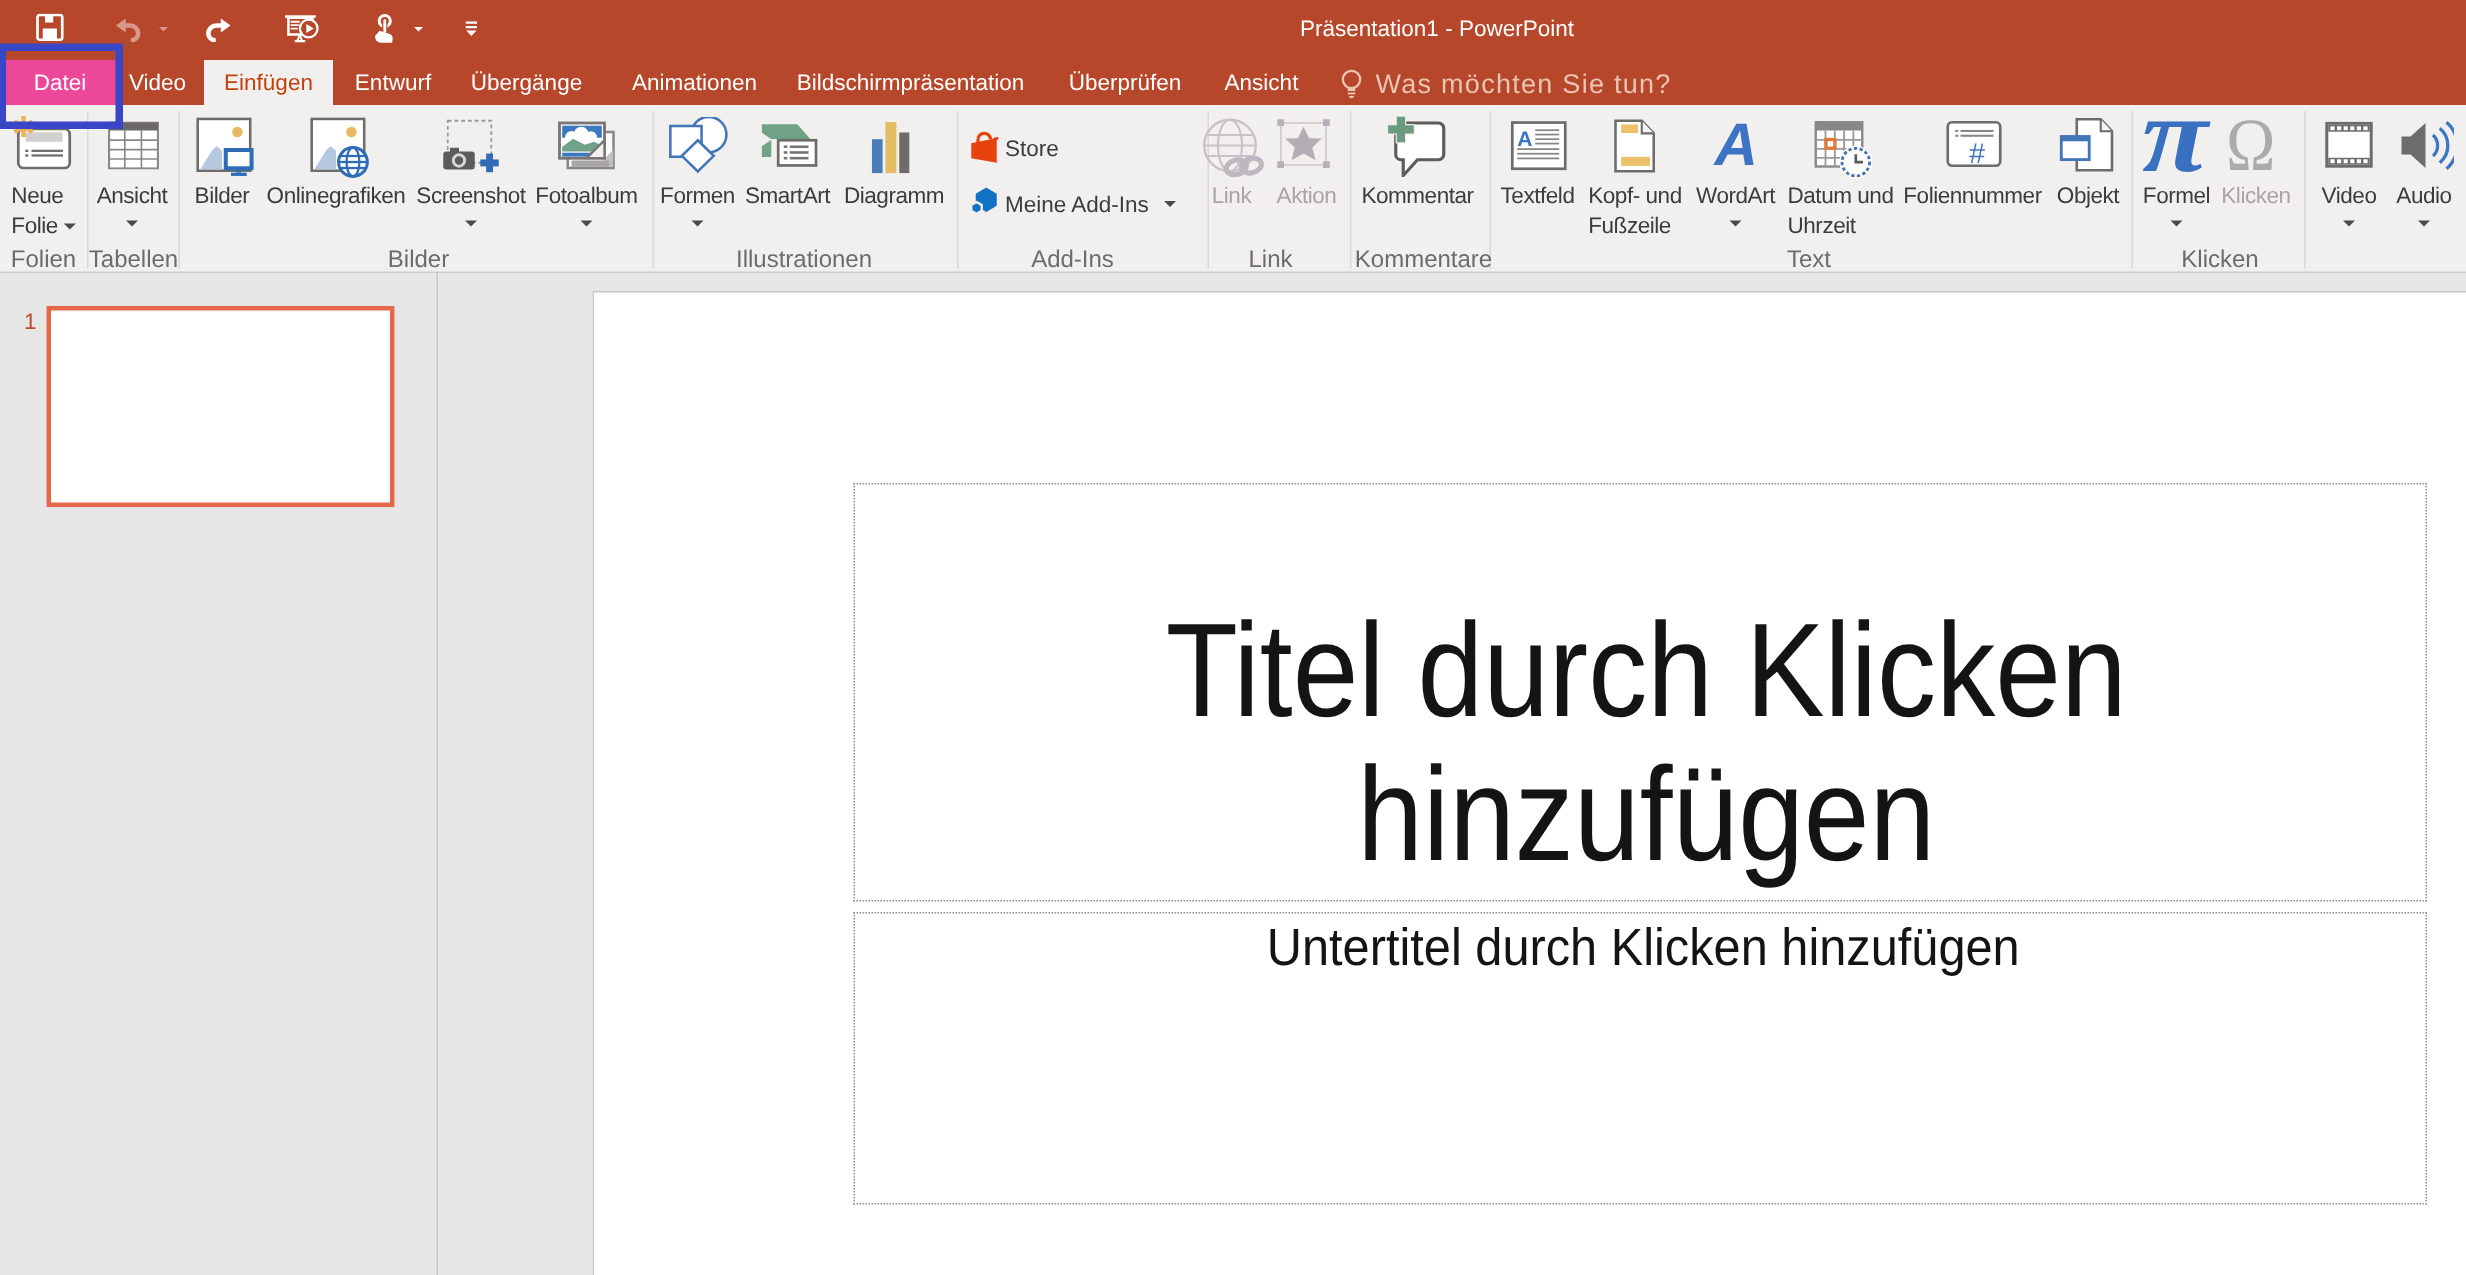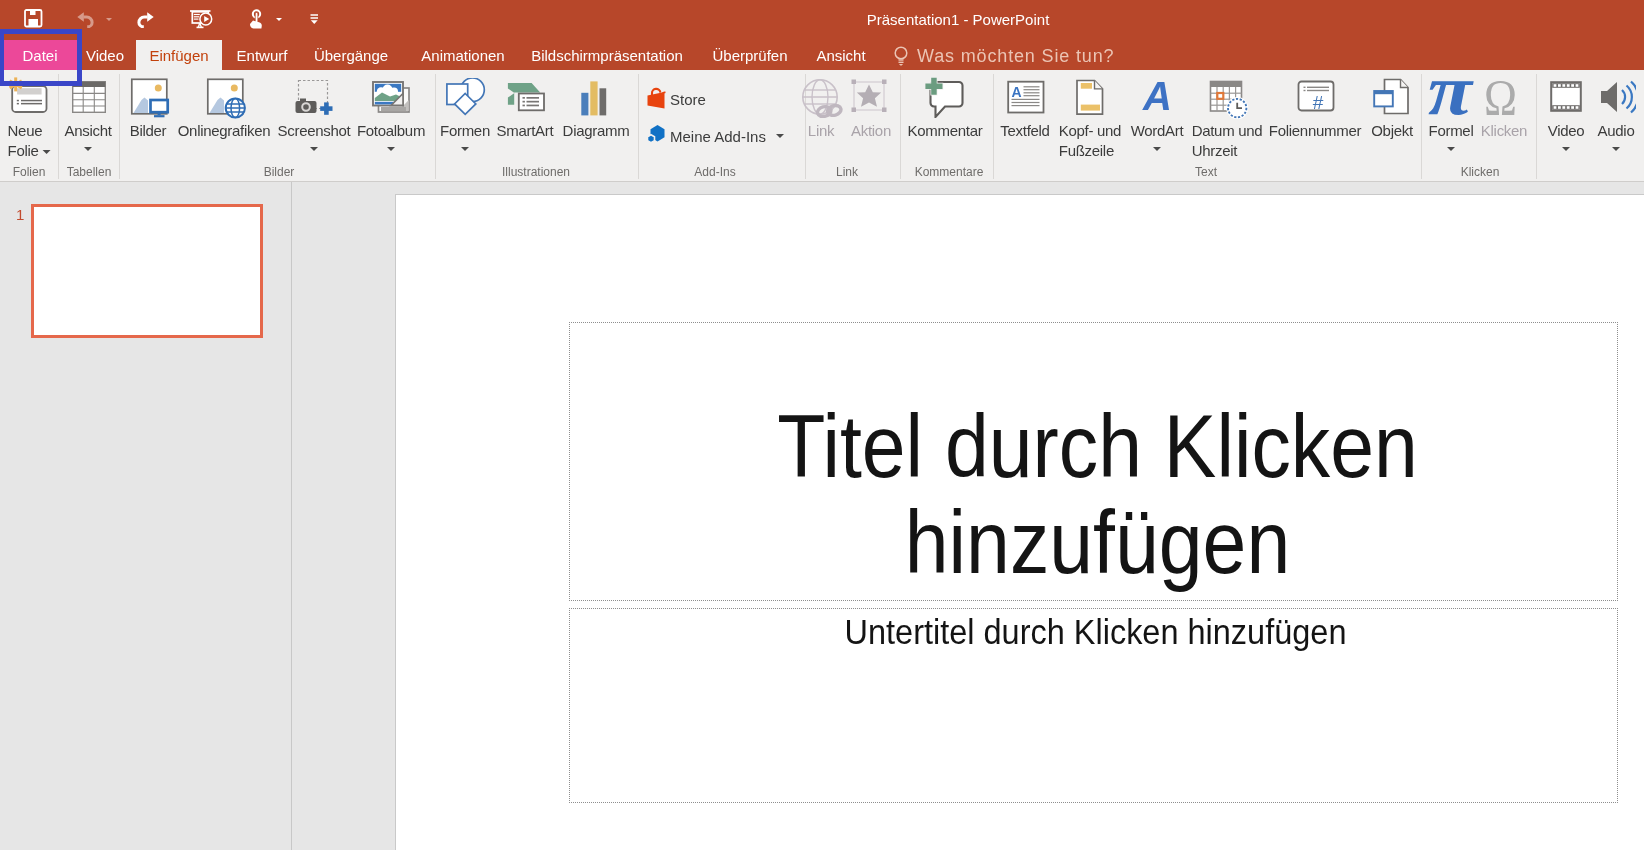--- a/index.html
+++ b/index.html
@@ -13,21 +13,21 @@
 .tab{font-size:15px;color:#fff;transform:translateX(-50%);top:47px;white-space:nowrap;}
 #appname{font-size:15px;color:#fff;top:11px;left:958px;transform:translateX(-50%);white-space:nowrap;}
 #dateitab{left:3px;top:40px;width:74px;height:30px;background:#ec4899;}
 #dateitab span{position:absolute;left:50%;top:7px;transform:translateX(-50%);font-size:15px;color:#fff;}
 #einftab{left:136px;top:40px;width:86px;height:31px;background:#F1F0EF;}
 #einftab span{position:absolute;left:50%;top:7px;transform:translateX(-50%);font-size:15px;color:#c2410c;}
 #bluebox{left:-1px;top:29px;width:83px;height:57px;border:5px solid #3A46C8;box-sizing:border-box;background:transparent;z-index:10;}
 #wastun{left:917px;top:46px;font-size:18px;color:#EBC4B4;letter-spacing:0.85px;white-space:nowrap;}
 
 .sep{width:1px;top:74px;height:105px;background:#DAD8D6;}
-.grplbl{font-size:12px;color:#6E6C6A;top:165px;transform:translateX(-50%);white-space:nowrap;}
+.grplbl{font-size:16px;color:#6E6C6A;top:165px;transform:translateX(-50%);white-space:nowrap;}
 .blbl{font-size:15px;color:#3C3C3C;letter-spacing:-0.3px;top:120.5px;transform:translateX(-50%);text-align:left;line-height:20.5px;white-space:nowrap;}
 .blbl.dis{color:#A9A3A9;}
 .dar{width:0;height:0;border-left:4px solid transparent;border-right:4px solid transparent;border-top:4px solid #4A4A4A;transform:translateX(-50%);top:147px;}
 
 #content{left:0;top:182px;width:1644px;height:668px;background:#E6E6E6;}
 #paneldiv{left:291px;top:182px;width:1px;height:668px;background:#C8C8C8;}
 #slide{left:395px;top:194px;width:1249px;height:656px;background:#fff;border-left:1px solid #C9C9C9;border-top:1px solid #C9C9C9;}
 #thumb{left:31px;top:204px;width:226px;height:128px;background:#fff;border:3px solid #E5684B;}
 #thumbnum{left:16px;top:206px;font-size:15px;color:#C24B2E;}
 .ph{border:1px dotted #8E8E8E;box-sizing:border-box;}

